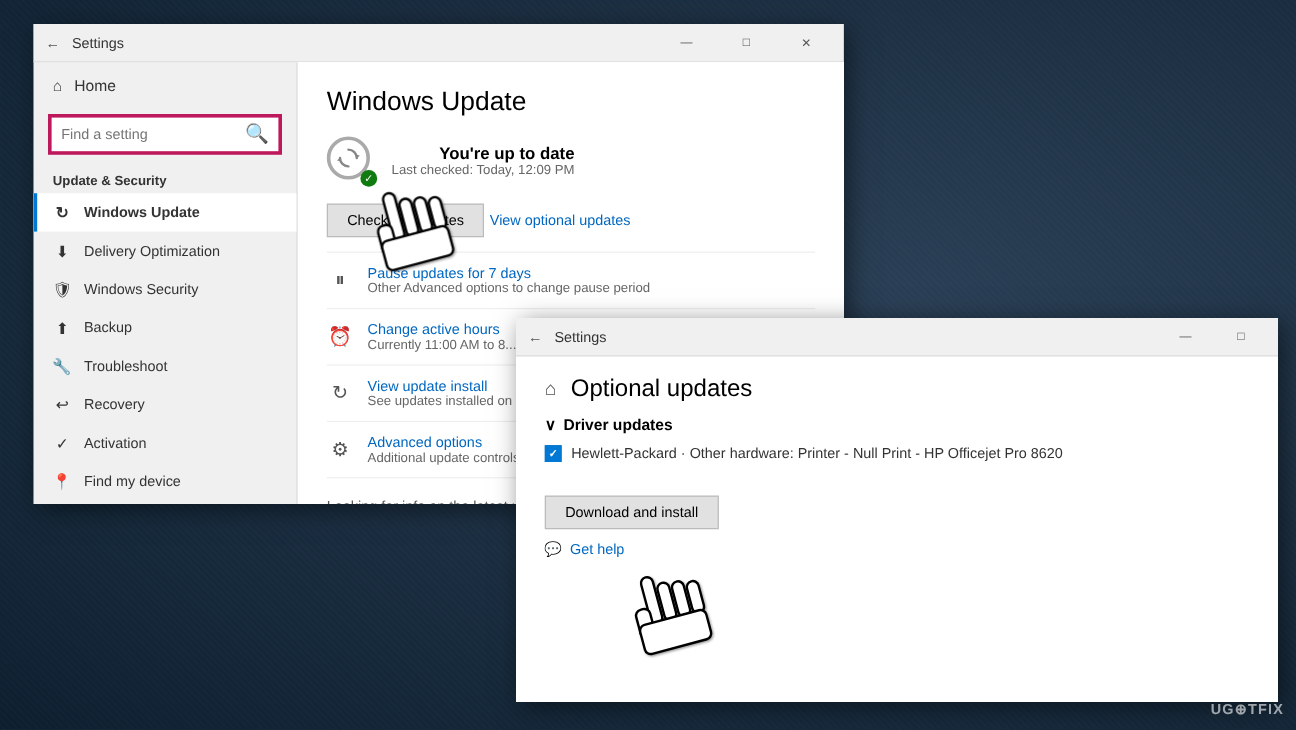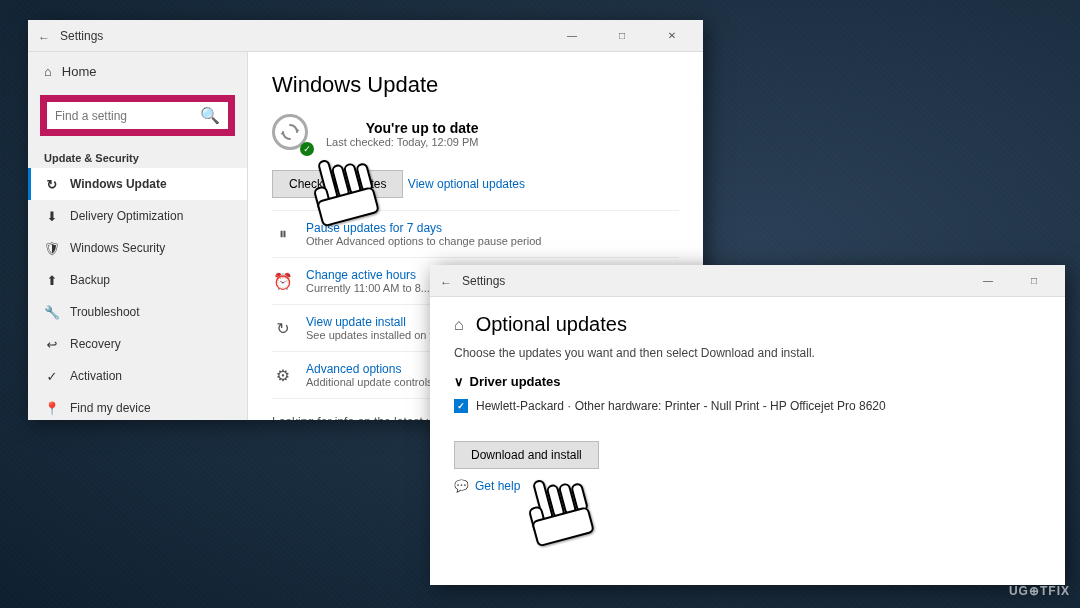--- a/index.html
+++ b/index.html
@@ -112,21 +112,21 @@
       gap: 10px;
       padding: 12px 16px;
       font-size: 13px;
       color: #333;
       cursor: pointer;
     }
 
     .sidebar-search {
       margin: 4px 12px 8px;
       display: flex;
-      border: 7px solid #be185d;
+      border: 3px solid #be185d;
       background: #fff;
       padding: 4px 8px;
       gap: 6px;
     }
 
     .sidebar-search input {
       border: none;
       outline: none;
       font-size: 12px;
       width: 100%;
@@ -623,21 +623,20 @@
       <div class="opt-titlebar-btn">□</div>
     </div>
   </div>
 
   <div class="opt-body">
     <div class="opt-page-title">
       <span class="opt-home-icon">⌂</span>
       <span>Optional updates</span>
     </div>
 
-    <p class="opt-description">Choose the updates you want and then select Download and install.</p>
 
     <div class="driver-updates-section">
       <div class="driver-updates-header">
         <span>∨</span>
         <span>Driver updates</span>
       </div>
 
       <div class="driver-item">
         <div class="driver-checkbox"></div>
         <span class="driver-label">Hewlett-Packard  · Other hardware: Printer - Null Print - HP Officejet Pro 8620</span>

